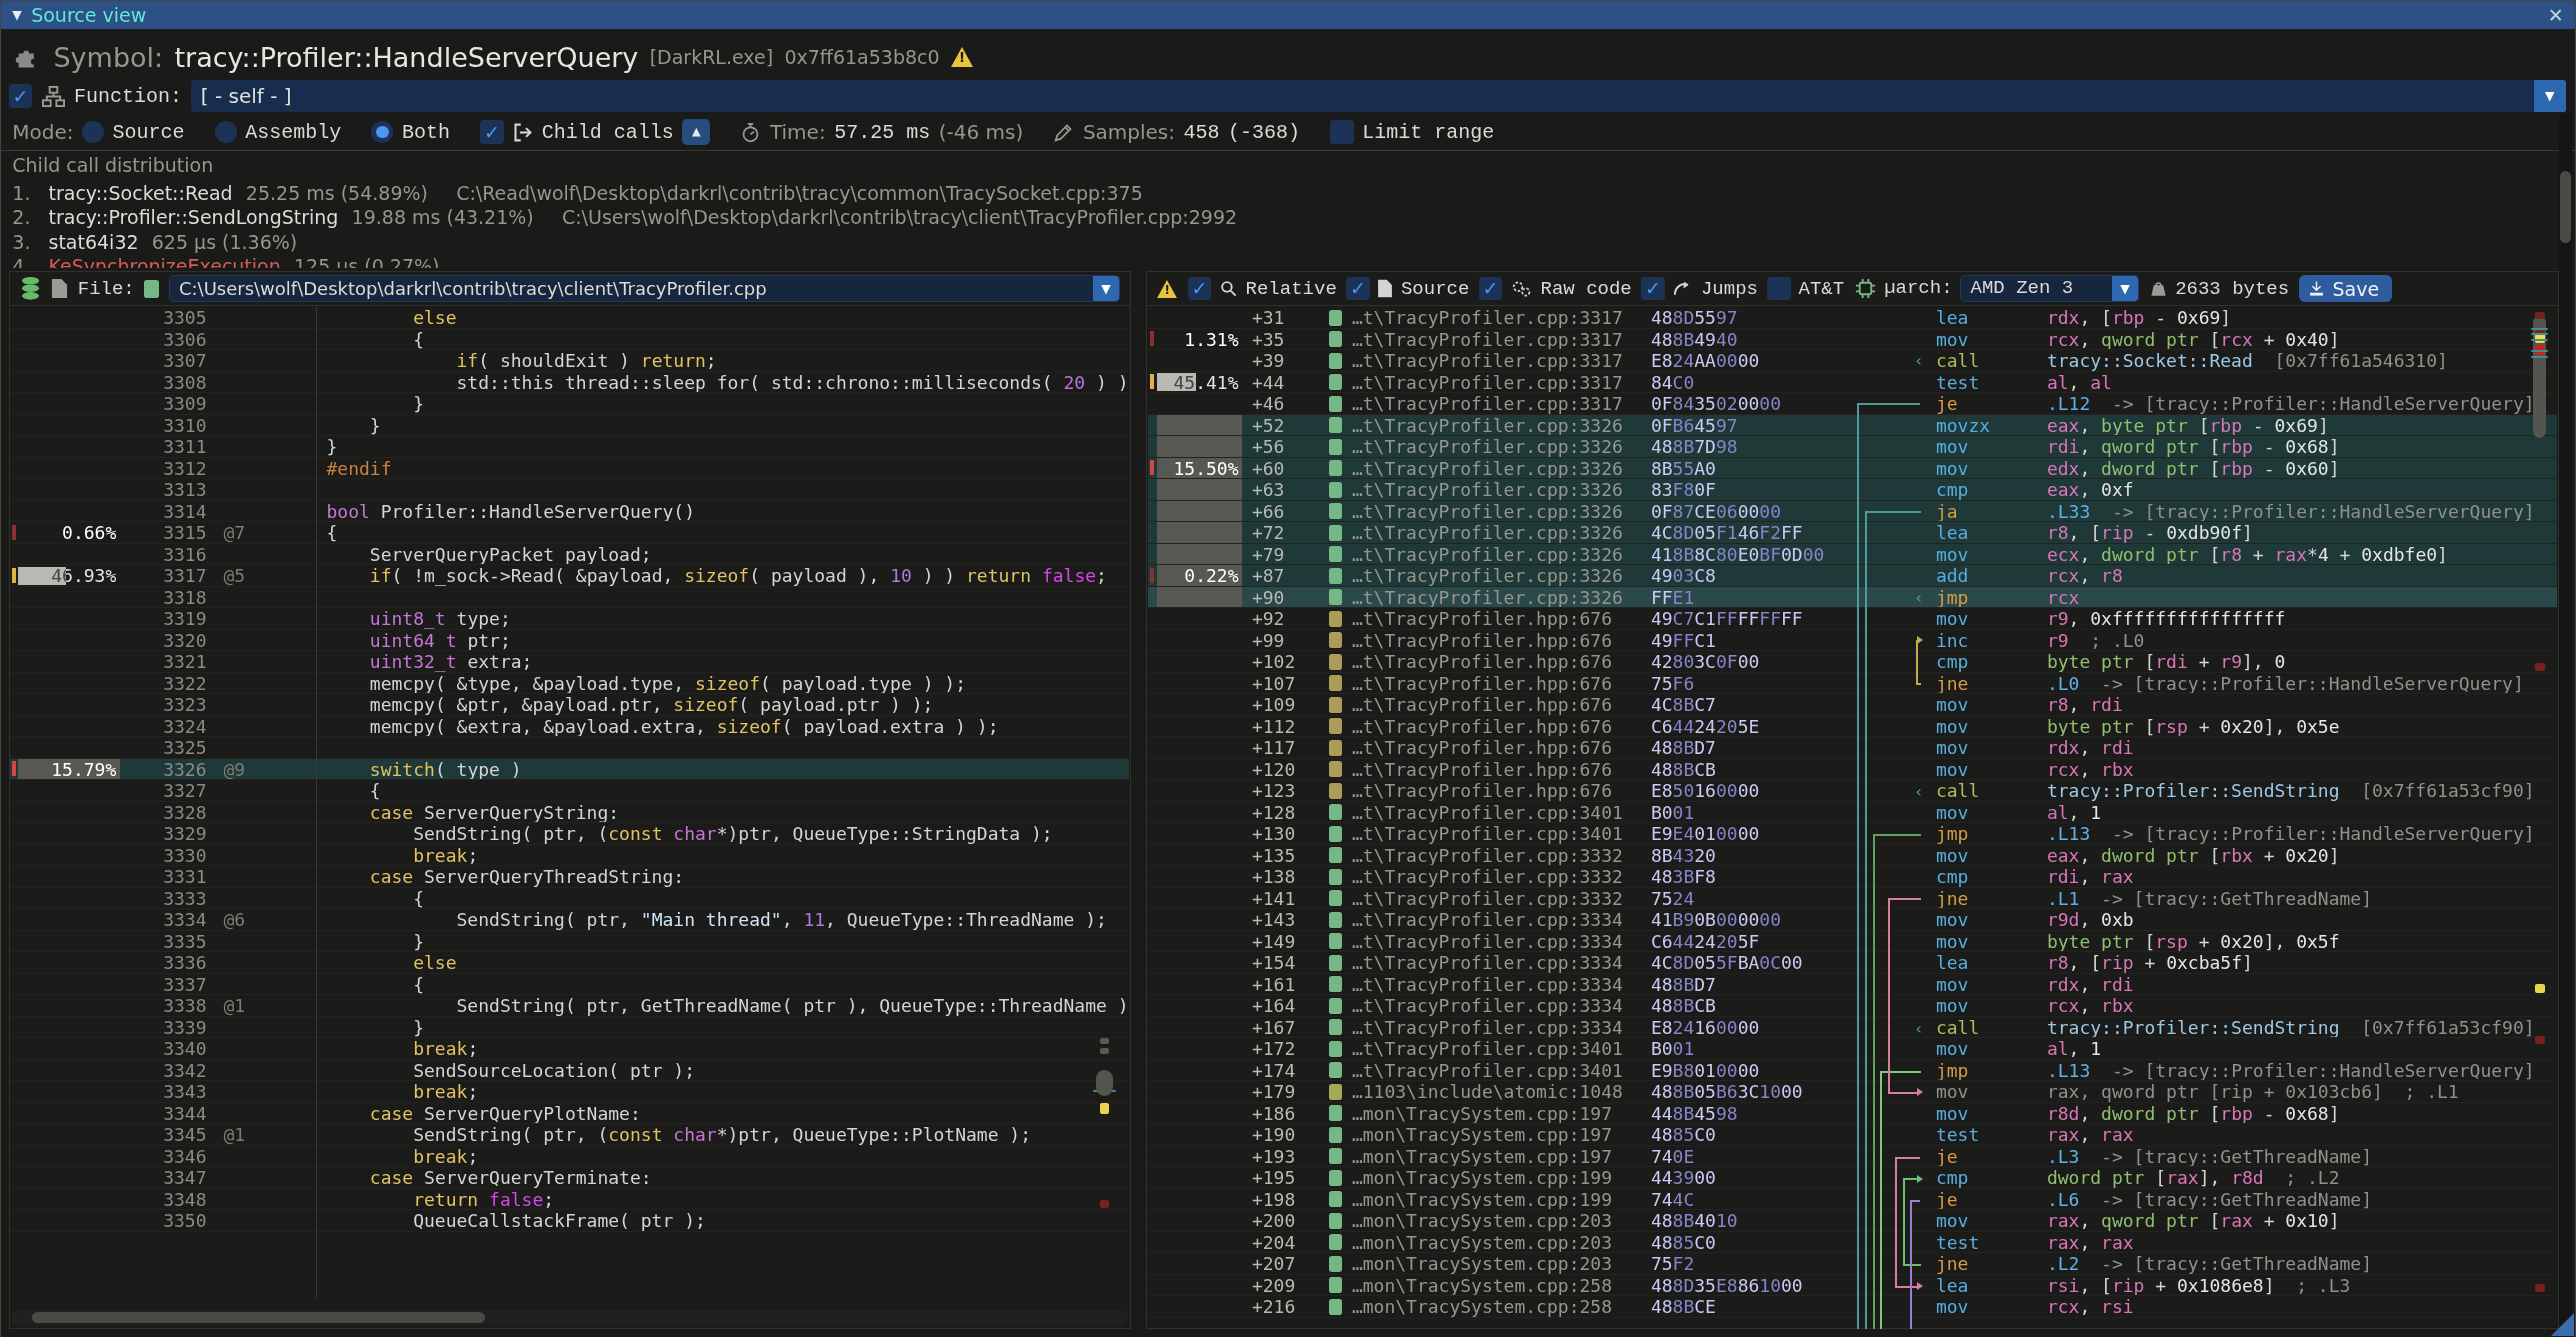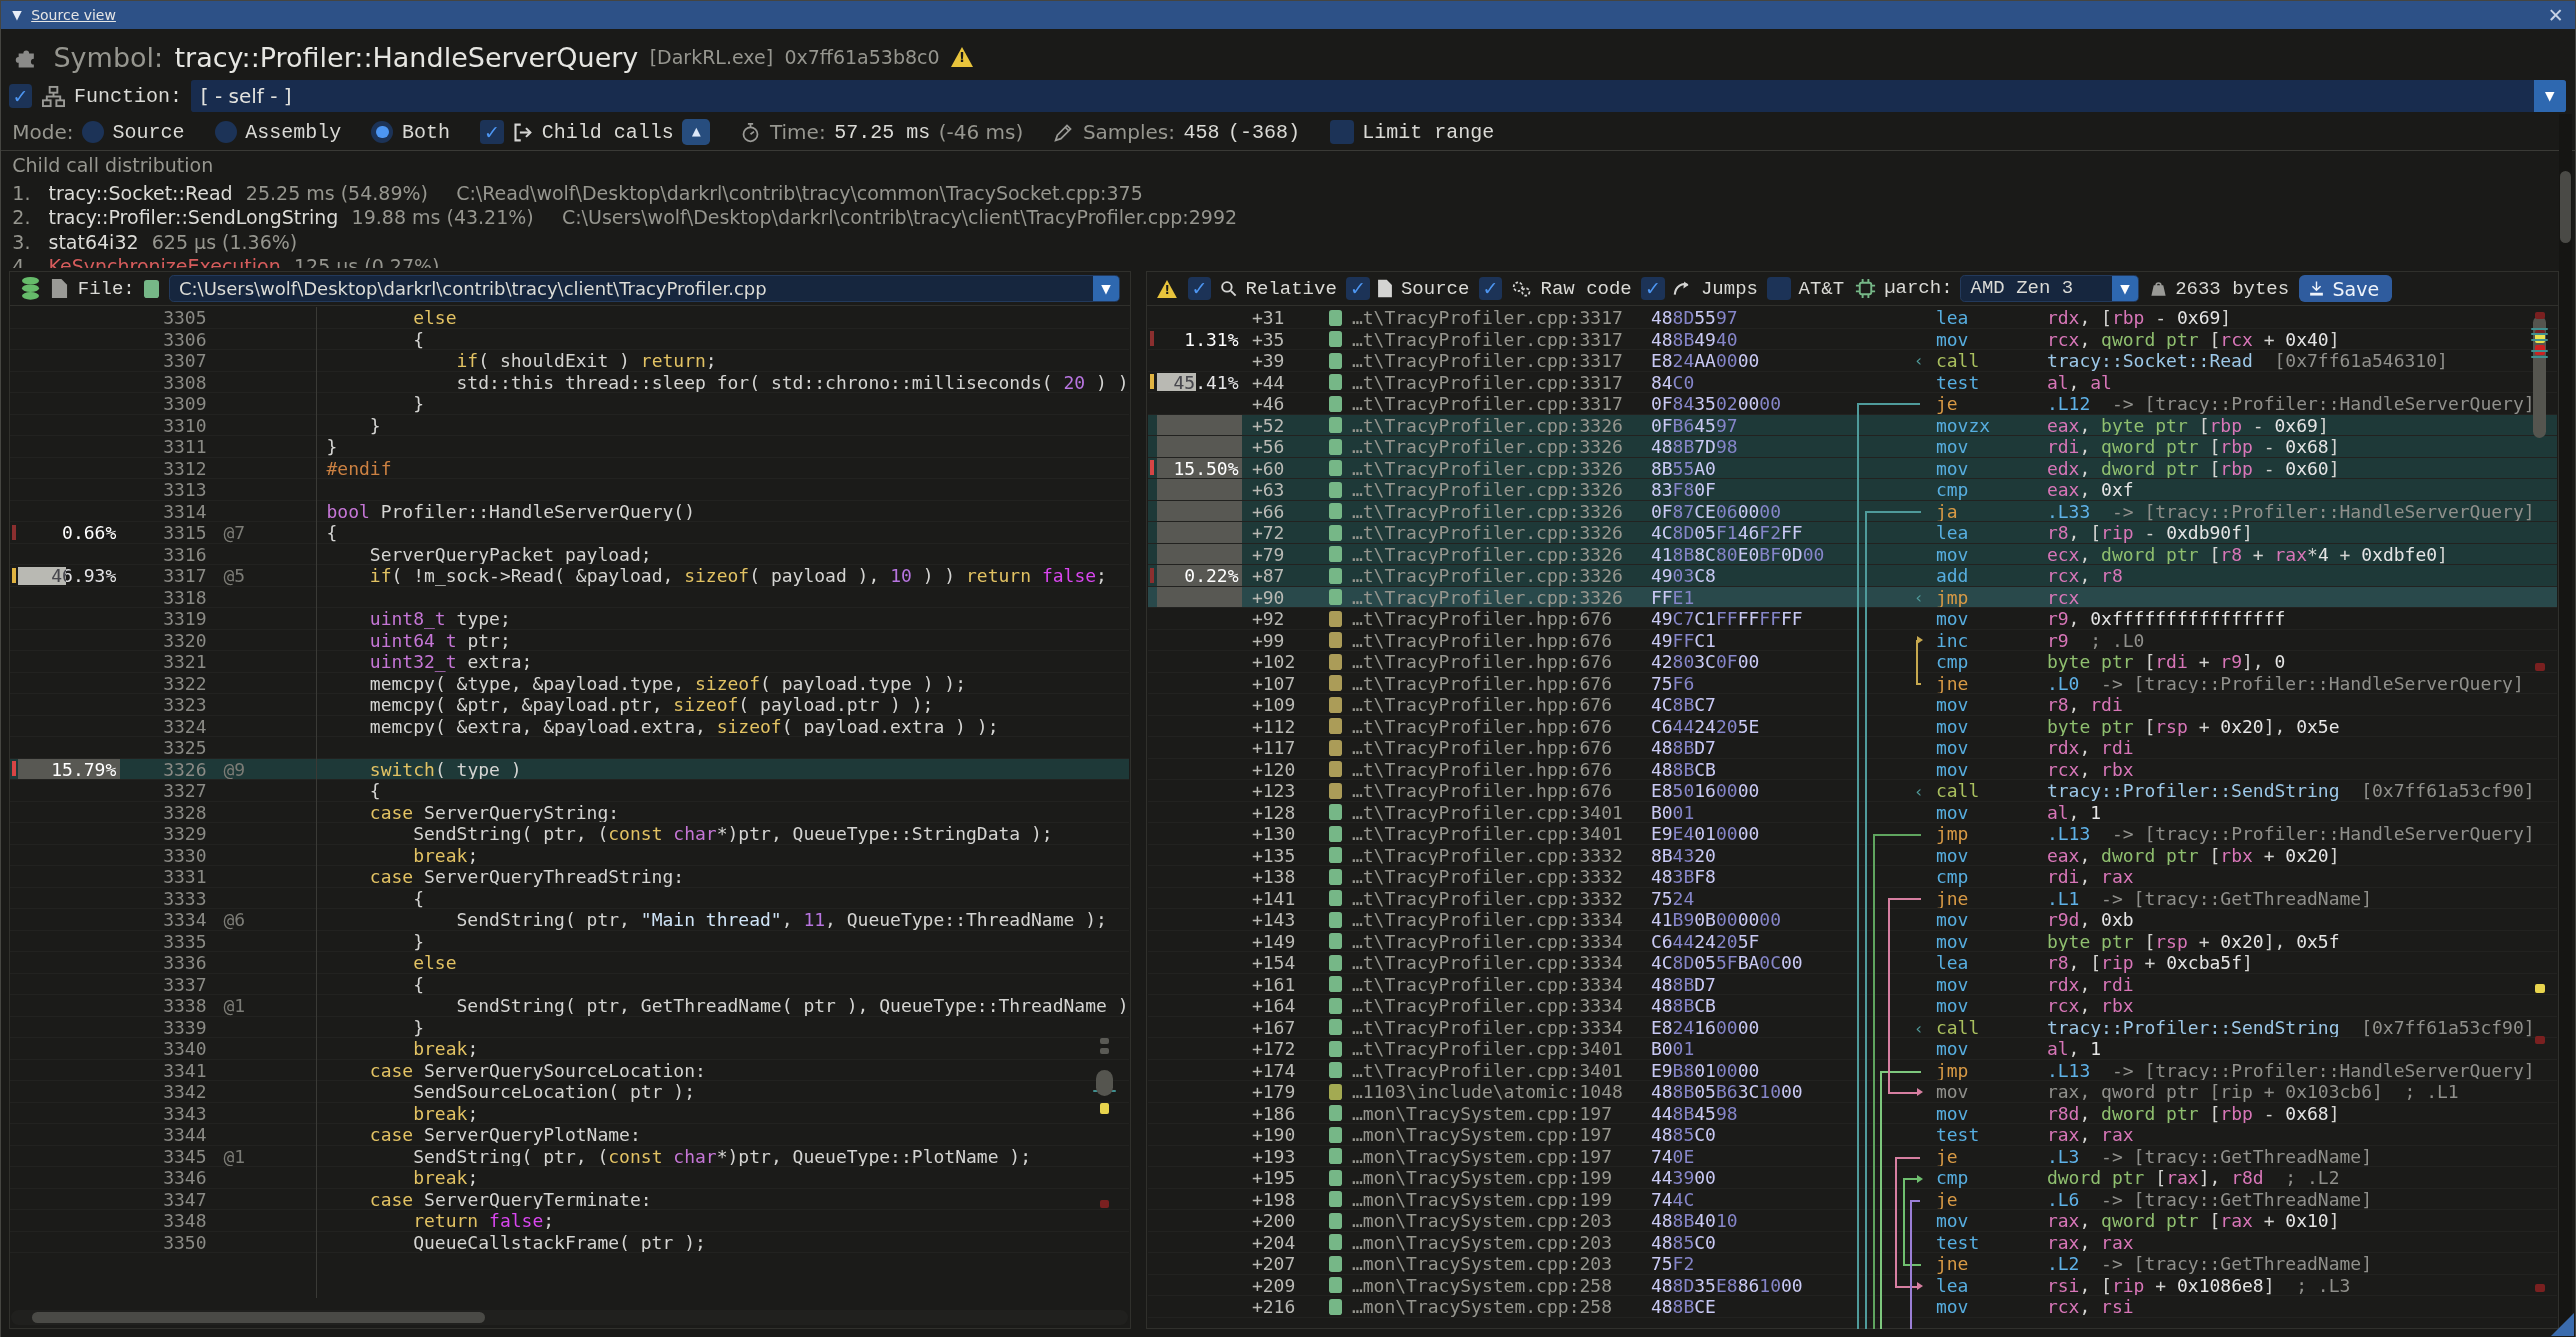--- a/index.html
+++ b/index.html
@@ -2,21 +2,21 @@
 <html style="font-size:15px"><head>
 <meta charset="utf-8">
 <style>
   html,body{margin:0;padding:0;background:#101010;}
   #win{position:relative;width:2576px;height:1338px;background:#1a1a18;border:0.9px solid #454541;
        font-family:"DejaVu Sans","Liberation Sans",sans-serif;color:#d4d4d2;overflow:hidden;box-sizing:border-box;}
   .mono{font-family:"DejaVu Sans Mono","Liberation Mono",monospace;}
   
   #titlebar{position:absolute;left:0;top:0;right:0;height:28px;background:#2d5187;display:flex;align-items:center;padding:0 11.3px;box-sizing:border-box;}
   #titlebar .tri{font-size:12.3px;color:#e8eef8;margin-right:9.4px;}
-  #titlebar .t{font-size:14px;color:#e5e5e5;text-decoration:underline;}
+  #titlebar .t{font-size:19px;color:#5eead4;}
   #titlebar .close{margin-left:auto;font-size:19px;color:#c7d3e6;cursor:pointer;}
   
   #symrow{position:absolute;left:13.2px;top:36px;height:40px;display:flex;align-items:center;gap:11.3px;}
   #symrow .lbl{font-size:27px;color:#96968f;}
   #symrow .name{font-size:27px;color:#e6e6e2;}
   #symrow .dim{font-size:19px;color:#96968f;}
   
   #funcrow{position:absolute;left:7.6px;top:79px;right:9.4px;height:32px;display:flex;align-items:center;gap:9.4px;}
   #funccombo{flex:1;height:32px;background:#182c4e;border-radius:2.8px;display:flex;align-items:center;padding-left:9.4px;position:relative;}
   #funccombo .val{font-size:20px;color:#e2e2de;}
@@ -288,21 +288,20 @@
         <div class="row"><span class="s-num">3330</span><span class="s-code"><span class="s-d">        </span><span class="s-k">break</span><span class="s-d">;</span></span><span class="sep"></span></div>
         <div class="row"><span class="s-num">3331</span><span class="s-code"><span class="s-d">    </span><span class="s-k">case</span><span class="s-d"> </span><span class="s-d">ServerQueryThreadString</span><span class="s-d">:</span></span><span class="sep"></span></div>
         <div class="row"><span class="s-num">3333</span><span class="s-code"><span class="s-d">        {</span></span><span class="sep"></span></div>
         <div class="row"><span class="s-num">3334</span><span class="s-ann">@6</span><span class="s-code"><span class="s-d">            </span><span class="s-d">SendString</span><span class="s-d">( </span><span class="s-d">ptr</span><span class="s-d">, </span><span class="s-s">"Main thread"</span><span class="s-d">, </span><span class="s-n">11</span><span class="s-d">, </span><span class="s-d">QueueType</span><span class="s-d">::</span><span class="s-d">ThreadName</span><span class="s-d"> );</span></span><span class="sep"></span></div>
         <div class="row"><span class="s-num">3335</span><span class="s-code"><span class="s-d">        }</span></span><span class="sep"></span></div>
         <div class="row"><span class="s-num">3336</span><span class="s-code"><span class="s-d">        </span><span class="s-k">else</span></span><span class="sep"></span></div>
         <div class="row"><span class="s-num">3337</span><span class="s-code"><span class="s-d">        {</span></span><span class="sep"></span></div>
         <div class="row"><span class="s-num">3338</span><span class="s-ann">@1</span><span class="s-code"><span class="s-d">            </span><span class="s-d">SendString</span><span class="s-d">( </span><span class="s-d">ptr</span><span class="s-d">, </span><span class="s-d">GetThreadName</span><span class="s-d">( </span><span class="s-d">ptr</span><span class="s-d"> ), </span><span class="s-d">QueueType</span><span class="s-d">::</span><span class="s-d">ThreadName</span><span class="s-d"> );</span></span><span class="sep"></span></div>
         <div class="row"><span class="s-num">3339</span><span class="s-code"><span class="s-d">        }</span></span><span class="sep"></span></div>
         <div class="row"><span class="s-num">3340</span><span class="s-code"><span class="s-d">        </span><span class="s-k">break</span><span class="s-d">;</span></span><span class="sep"></span></div>
-        <div class="row"><span class="s-num">3341</span><span class="s-code"><span class="s-d">    </span><span class="s-k">case</span><span class="s-d"> </span><span class="s-d">ServerQuerySourceLocation</span><span class="s-d">:</span></span><span class="sep"></span></div>
         <div class="row"><span class="s-num">3342</span><span class="s-code"><span class="s-d">        </span><span class="s-d">SendSourceLocation</span><span class="s-d">( </span><span class="s-d">ptr</span><span class="s-d"> );</span></span><span class="sep"></span></div>
         <div class="row"><span class="s-num">3343</span><span class="s-code"><span class="s-d">        </span><span class="s-k">break</span><span class="s-d">;</span></span><span class="sep"></span></div>
         <div class="row"><span class="s-num">3344</span><span class="s-code"><span class="s-d">    </span><span class="s-k">case</span><span class="s-d"> </span><span class="s-d">ServerQueryPlotName</span><span class="s-d">:</span></span><span class="sep"></span></div>
         <div class="row"><span class="s-num">3345</span><span class="s-ann">@1</span><span class="s-code"><span class="s-d">        </span><span class="s-d">SendString</span><span class="s-d">( </span><span class="s-d">ptr</span><span class="s-d">, (</span><span class="s-k">const</span><span class="s-d"> </span><span class="s-t">char</span><span class="s-d">*)</span><span class="s-d">ptr</span><span class="s-d">, </span><span class="s-d">QueueType</span><span class="s-d">::</span><span class="s-d">PlotName</span><span class="s-d"> );</span></span><span class="sep"></span></div>
         <div class="row"><span class="s-num">3346</span><span class="s-code"><span class="s-d">        </span><span class="s-k">break</span><span class="s-d">;</span></span><span class="sep"></span></div>
         <div class="row"><span class="s-num">3347</span><span class="s-code"><span class="s-d">    </span><span class="s-k">case</span><span class="s-d"> </span><span class="s-d">ServerQueryTerminate</span><span class="s-d">:</span></span><span class="sep"></span></div>
         <div class="row"><span class="s-num">3348</span><span class="s-code"><span class="s-d">        </span><span class="s-k">return</span><span class="s-d"> </span><span class="s-b">false</span><span class="s-d">;</span></span><span class="sep"></span></div>
         <div class="row"><span class="s-num">3350</span><span class="s-code"><span class="s-d">        </span><span class="s-d">QueueCallstackFrame</span><span class="s-d">( </span><span class="s-d">ptr</span><span class="s-d"> );</span></span><span class="sep"></span></div>
       </div>
     <div id="src-gutter"></div>

